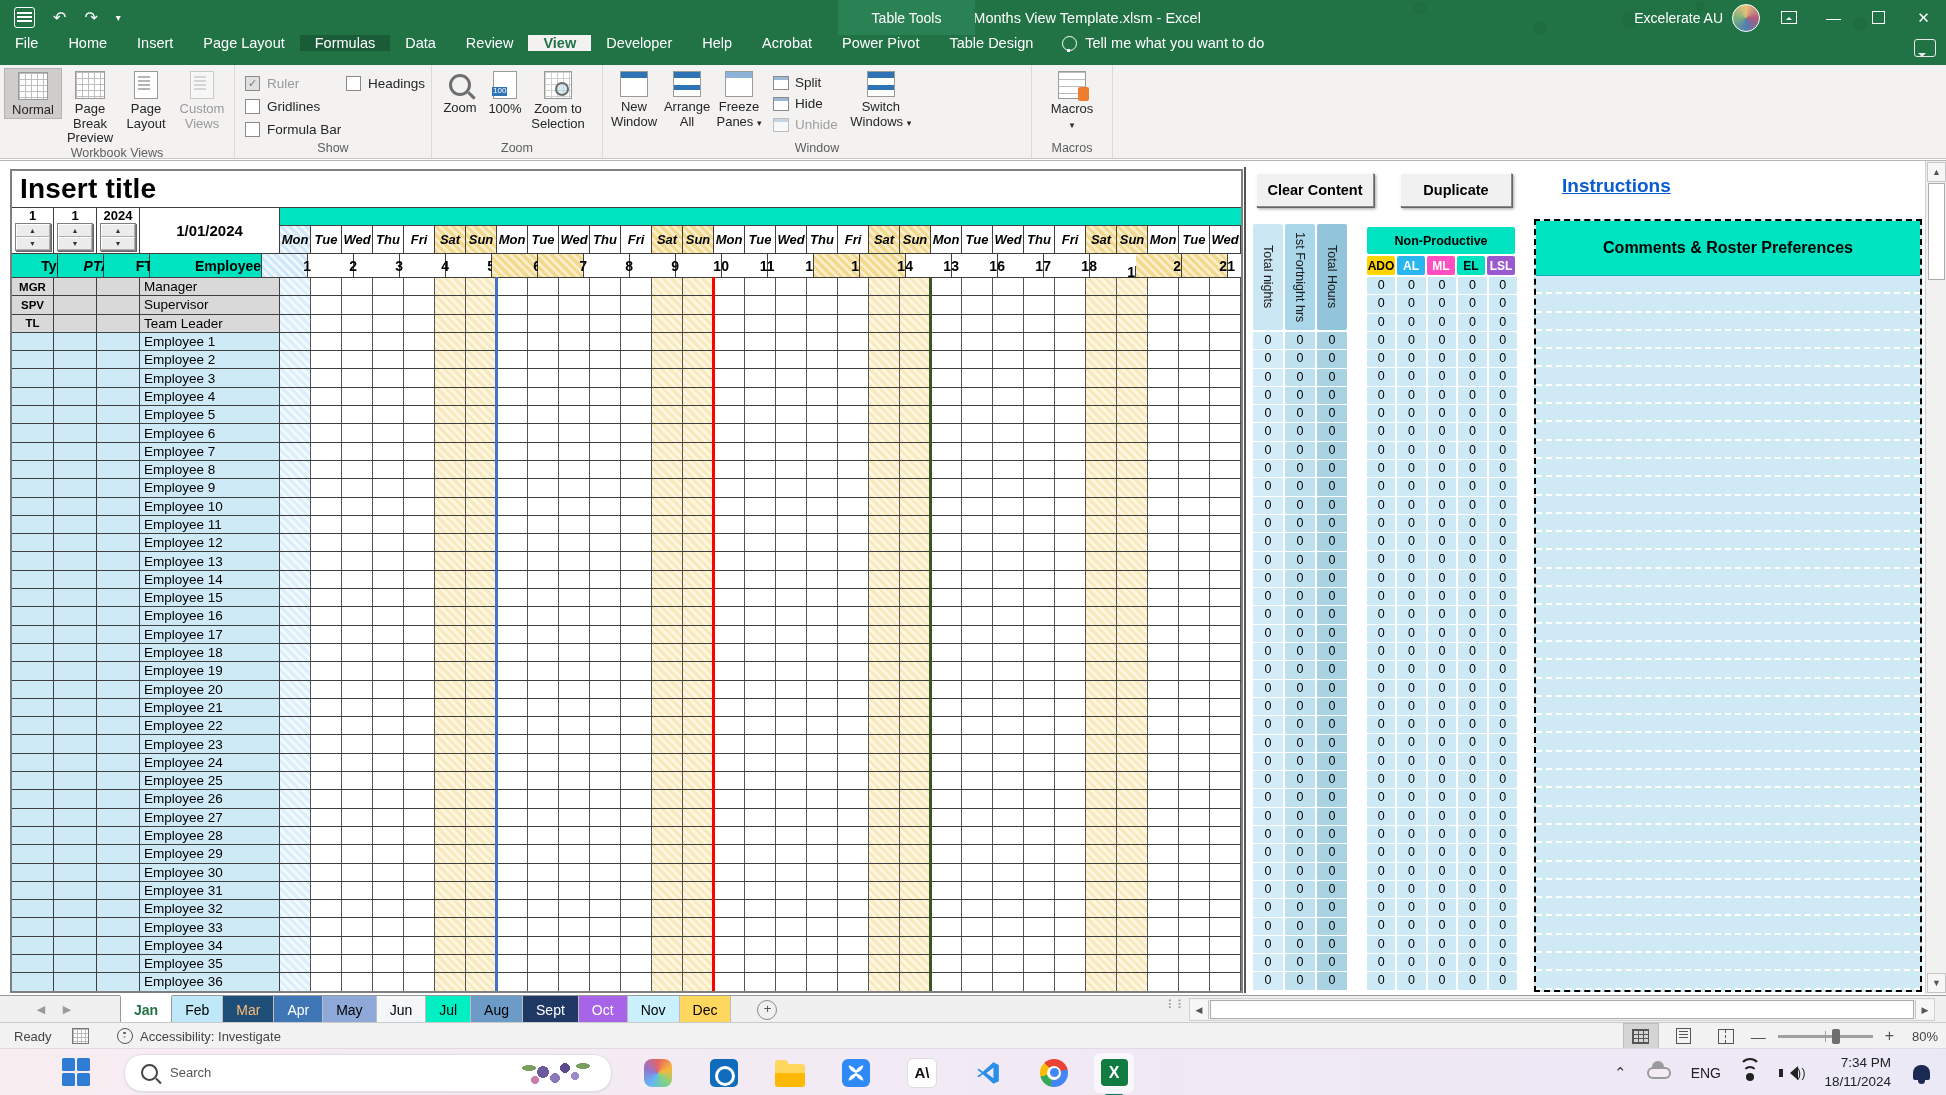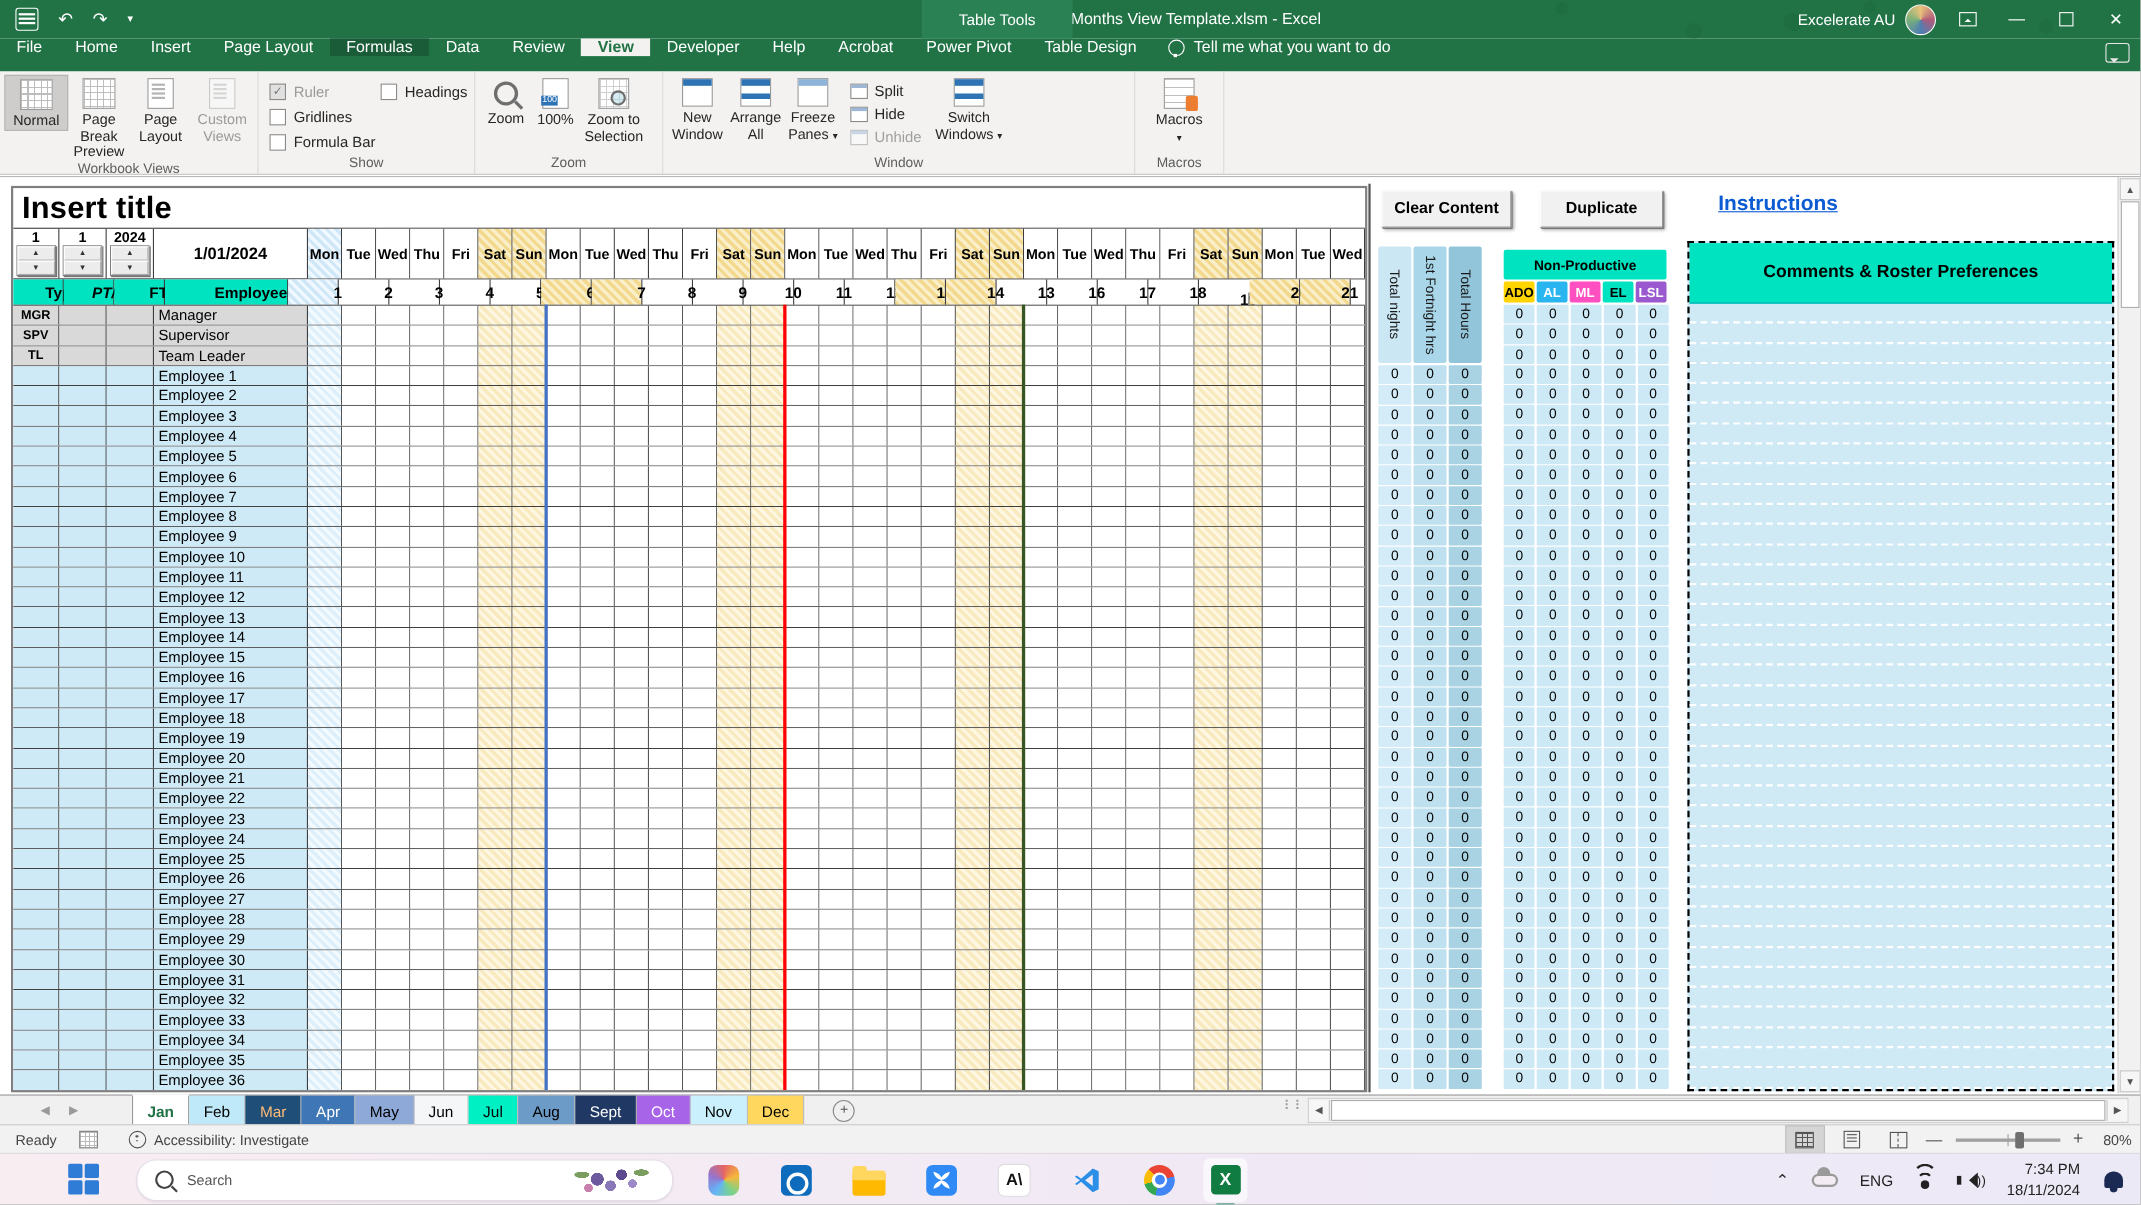--- a/index.html
+++ b/index.html
@@ -80,21 +80,21 @@
   #sheet{position:absolute;left:0;top:160px;width:1946px;height:835px;background:#fff;border-top:1px solid #b5b5b5;}
   #left-pane{position:absolute;left:10px;top:8px;width:1233px;height:824px;border:2px solid #7f7f7f;box-sizing:border-box;background:#fff;overflow:hidden;}
   #title-row{height:36px;border-bottom:1px solid #3f3f3f;display:flex;align-items:center;}
   #sheet-title{font-size:28px;font-weight:bold;color:#000;padding-left:8px;letter-spacing:.2px;}
   #ctrl-row{height:45px;display:flex;}
   .spin-col{box-sizing:border-box;border-right:1px solid #3f3f3f;display:flex;flex-direction:column;align-items:center;}
   .spin-val{font-size:13px;font-weight:bold;height:15px;line-height:15px;}
   .spinner{width:34px;height:26px;border:1px solid #808080;background:#f0f0f0;display:flex;flex-direction:column;box-shadow:1px 1px 0 #666;}
   .spin-btn{flex:1;border:1px outset #fff;background:#ececec;font-size:7px;line-height:11px;text-align:center;color:#333;}
   #date-cell{box-sizing:border-box;width:140px;border-right:1px solid #3f3f3f;display:flex;align-items:center;justify-content:center;font-size:15px;font-weight:bold;}
-  #day-head{flex:1;display:flex;}
+  #day-head{flex:1;display:flex;flex-direction:column;font-style:italic;}
   #teal-band{height:18px;border-bottom:1px solid #3f3f3f;box-sizing:border-box;}
   #day-names{flex:1;display:flex;}
   .dn{box-sizing:border-box;width:31px;border-right:1px solid #3f3f3f;display:flex;align-items:center;justify-content:center;font-size:13px;font-weight:bold;background:#fff;}
   #header-row{height:24px;display:flex;border-top:1px solid #3f3f3f;box-sizing:border-box;}
   .hcell{box-sizing:border-box;border-right:1px solid #3f3f3f;display:flex;align-items:center;justify-content:center;font-size:14px;font-weight:bold;padding-left:45px;}
   .teal{background:#00e3c0;}
   #grid-rows{position:relative;}
   .grow{display:flex;height:18.3px;box-sizing:border-box;border-top:1px solid #3f3f3f;}
   .grow.partial{height:4px;overflow:hidden;}
   .c-type{box-sizing:border-box;width:42px;border-right:1px solid #3f3f3f;display:flex;align-items:center;justify-content:center;font-size:11.5px;font-weight:bold;}

